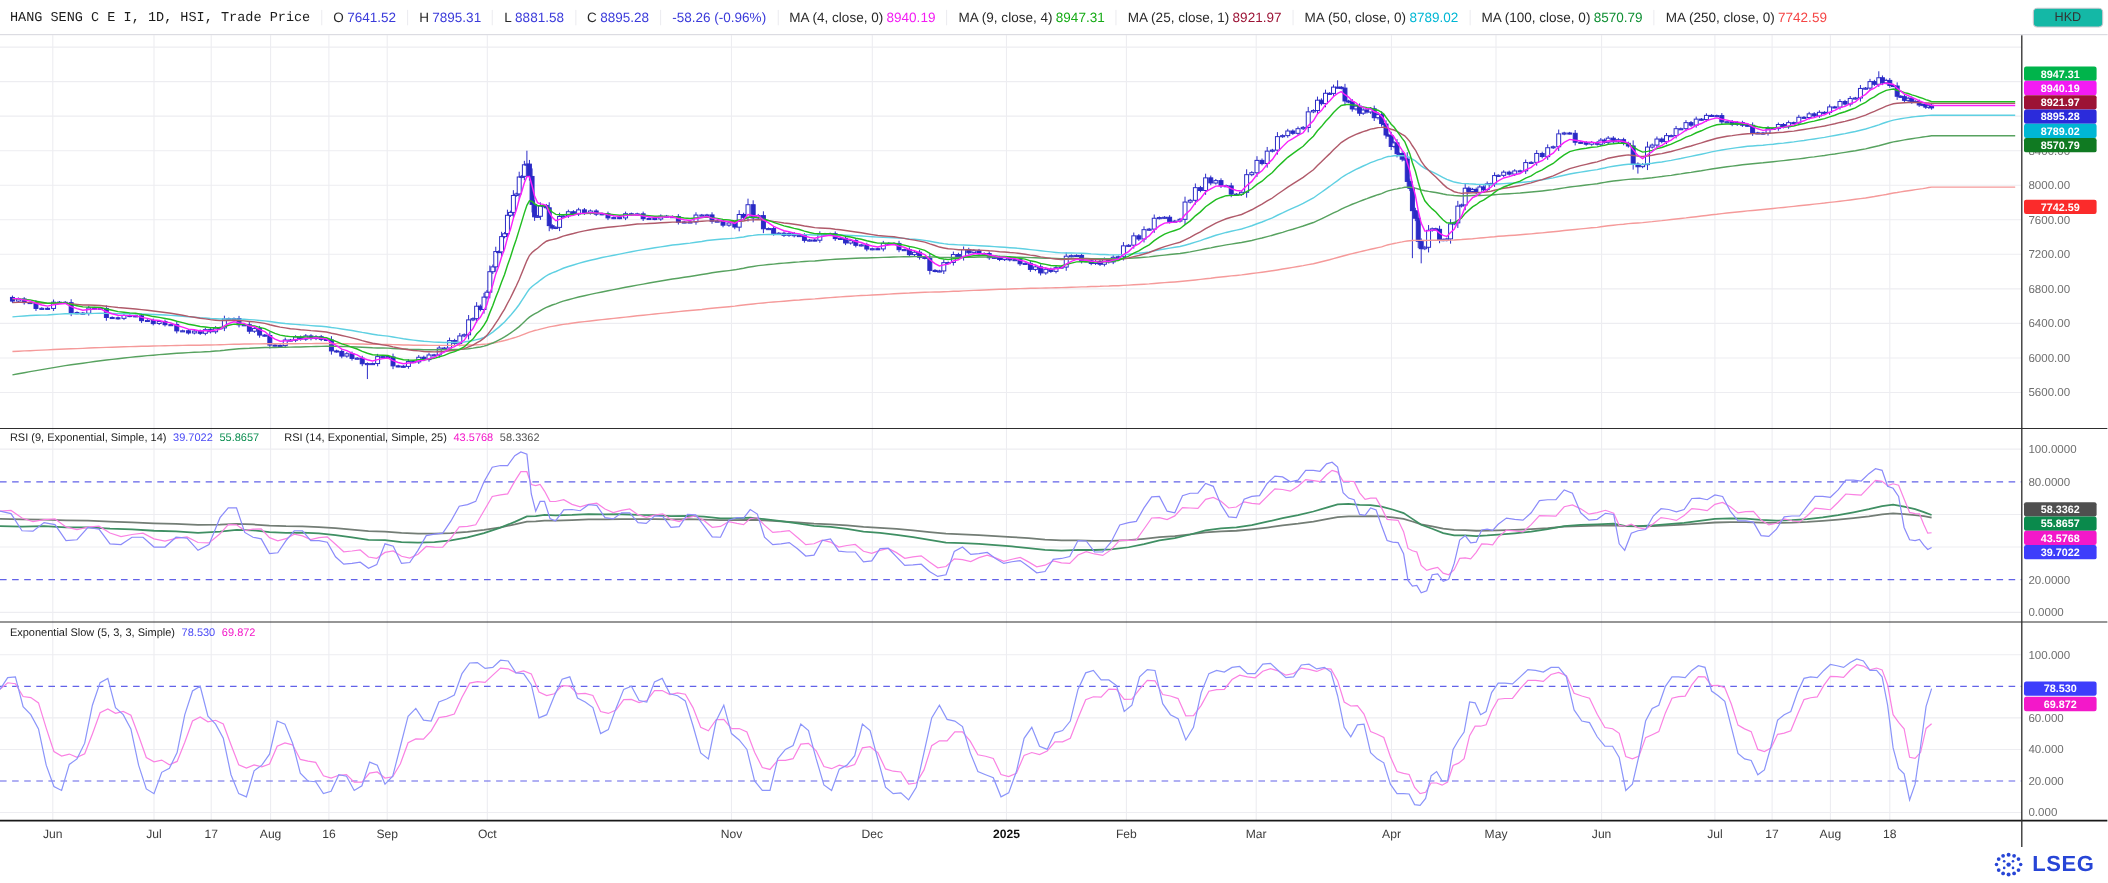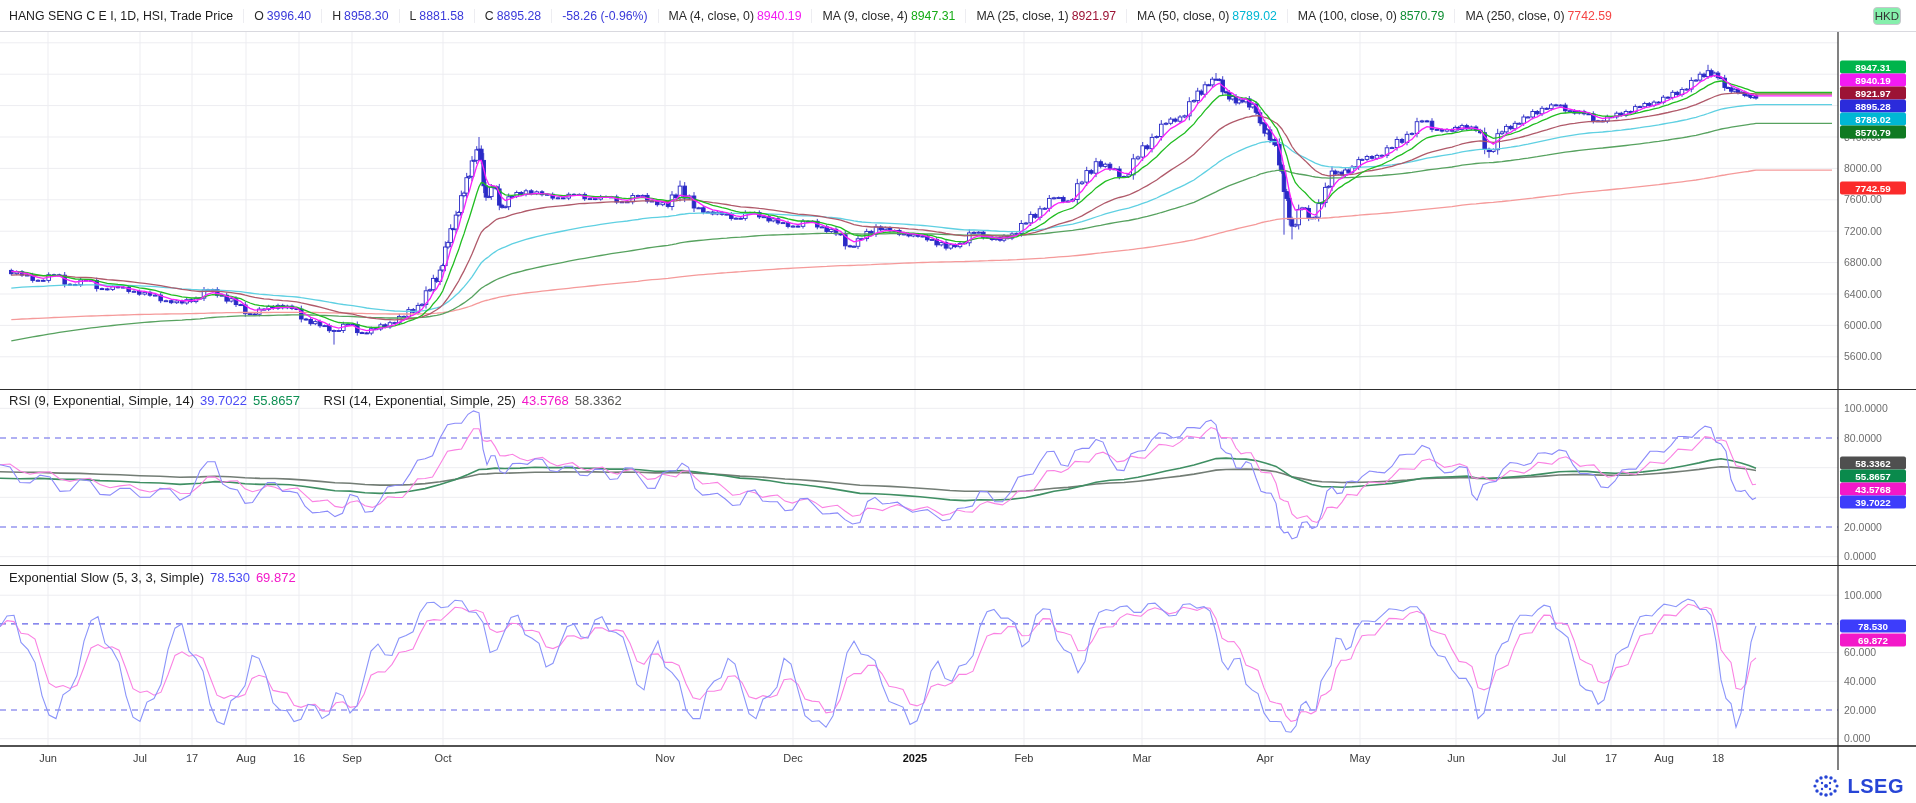--- a/index.html
+++ b/index.html
@@ -1,47 +1,47 @@
 <!DOCTYPE html>
 <html><head>
 <meta charset="utf-8">
 <style>
   html,body{margin:0;padding:0}
   body{width:1916px;height:803px;position:relative;background:#fff;overflow:hidden;
        font-family:"Liberation Sans",sans-serif;color:#1c1c1c;}
   .hdr{position:absolute;top:0;left:0;right:0;height:31px;background:#fff;
        border-bottom:1px solid #d9d9df;display:flex;align-items:center;
        font-size:12.3px;white-space:nowrap;z-index:6;}
-  .hdr .title{margin-left:9px;font-weight:400;}
+  .hdr .title{margin-left:9px;font-weight:400;font-family:Liberation Mono, monospace;}
   .grp{display:flex;align-items:center;gap:3px;padding-left:10px;margin-left:10px;
        border-left:1px solid #ededf1;}
   .lbl{color:#2a2a2a}
   .bluv{color:#3a3ada}
-  .hkd{margin-left:auto;margin-right:15px;border:1px solid #c7c7cd;border-radius:4px;
-       padding:2px 1px;font-size:11.5px;color:#333;background:#86efac;cursor:pointer}
-  .pane-label{position:absolute;left:9px;font-size:13px;z-index:5;white-space:nowrap}
+  .hkd{margin-left:auto;margin-right:4px;border:1px solid #c7c7cd;border-radius:4px;
+       padding:2px 19px;font-size:11.5px;color:#333;background:#14b8a6;cursor:pointer}
+  .pane-label{position:absolute;left:9px;font-size:10px;z-index:5;white-space:nowrap}
   .pane-label span{margin-right:6px}
   .c-blue{color:#4a4af5}.c-green{color:#0d8f52}.c-mag{color:#f318c9}.c-gray{color:#555}
   #chart{position:absolute;top:0;left:0;z-index:1}
   .ftr{position:absolute;left:0;right:0;bottom:0;height:33px;background:#fff;z-index:6;
        display:flex;align-items:center;justify-content:flex-end;padding-right:12px;gap:7px}
   .lseg-text{font-size:20px;font-weight:bold;color:#2745d6;letter-spacing:.5px}
 </style>
 </head>
 <body>
 
 <div class="hdr">
   <span class="title">HANG SENG C E I, 1D, HSI, Trade Price</span>
   <span class="grp">
     <span class="lbl">O</span>
-    <span class="bluv">3996.40</span>
+    <span class="bluv">7641.52</span>
   </span>
   <span class="grp">
     <span class="lbl">H</span>
-    <span class="bluv">8958.30</span>
+    <span class="bluv">7895.31</span>
   </span>
   <span class="grp">
     <span class="lbl">L</span>
     <span class="bluv">8881.58</span>
   </span>
   <span class="grp">
     <span class="lbl">C</span>
     <span class="bluv">8895.28</span>
   </span>
   <span class="grp">

